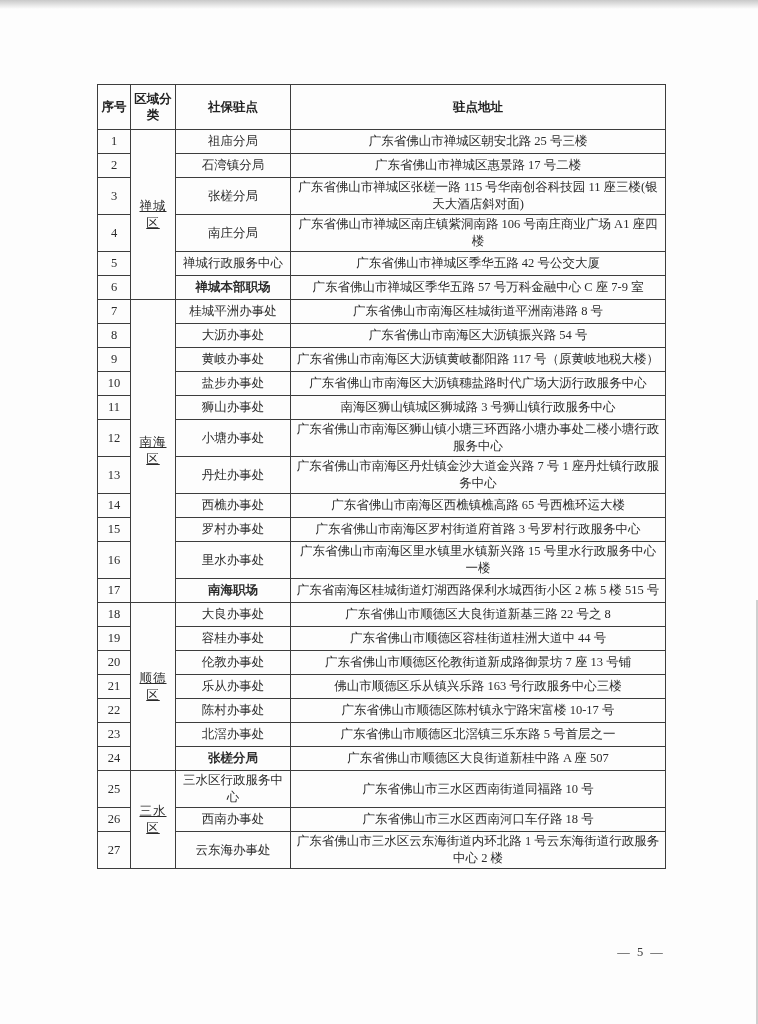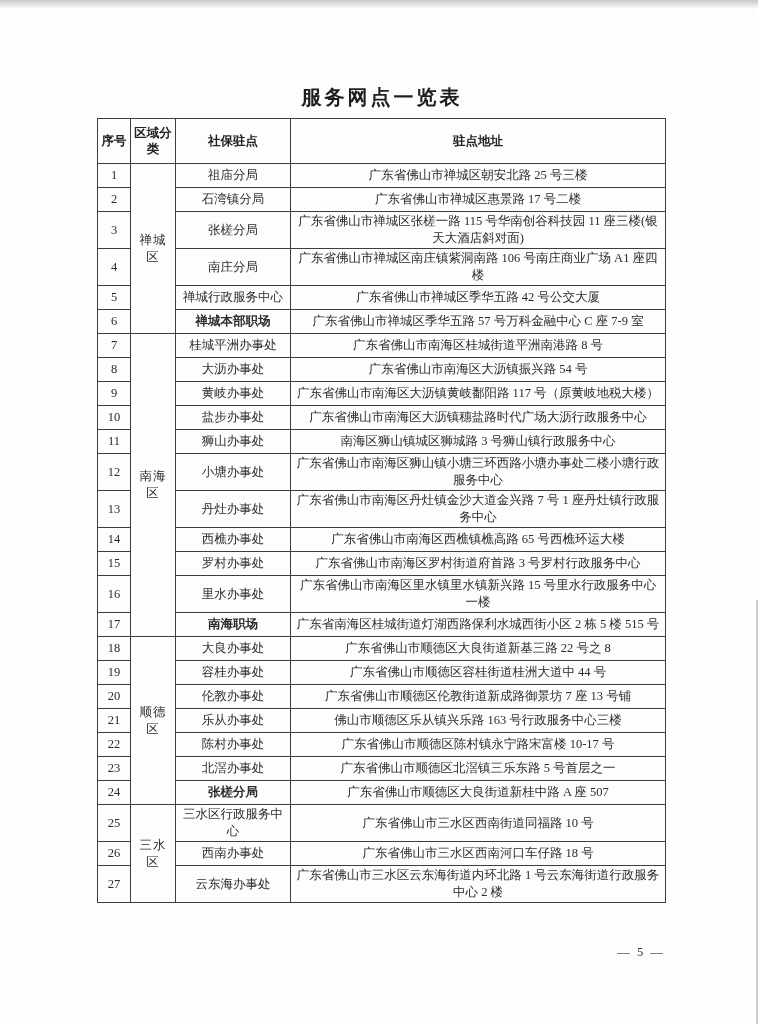--- a/index.html
+++ b/index.html
@@ -59,42 +59,41 @@
     word-break: break-all;
   }
   table.net-table th {
     font-weight: bold;
     color: #222;
     height: 42px;
     line-height: 16px;
   }
   td.col-no { height: 21px; }
   td.col-station { padding: 1px 16px; }
-  td.col-region { letter-spacing: 1px; }
+  td.col-region { letter-spacing: 1px; text-decoration: underline; }
   td.bold { font-weight: bold; color: #1c1c1c; }
   .page-number {
     position: absolute;
     left: 596px;
     top: 945px;
     width: 90px;
     text-align: center;
     font-size: 12.5px;
     letter-spacing: 2px;
     color: #3a3a3a;
     font-family: "Liberation Serif", serif;
   }
 </style>
 </head>
 <body>
 
 <div class="top-shade"></div>
 <div class="right-shade"></div>
 
 <div class="doc">
-  <h1 class="doc-title">服务网点一览表</h1>
 
   <table class="net-table">
     <colgroup>
       <col style="width:33px">
       <col style="width:45px">
       <col style="width:115px">
       <col style="width:375px">
     </colgroup>
     <thead>
       <tr>

